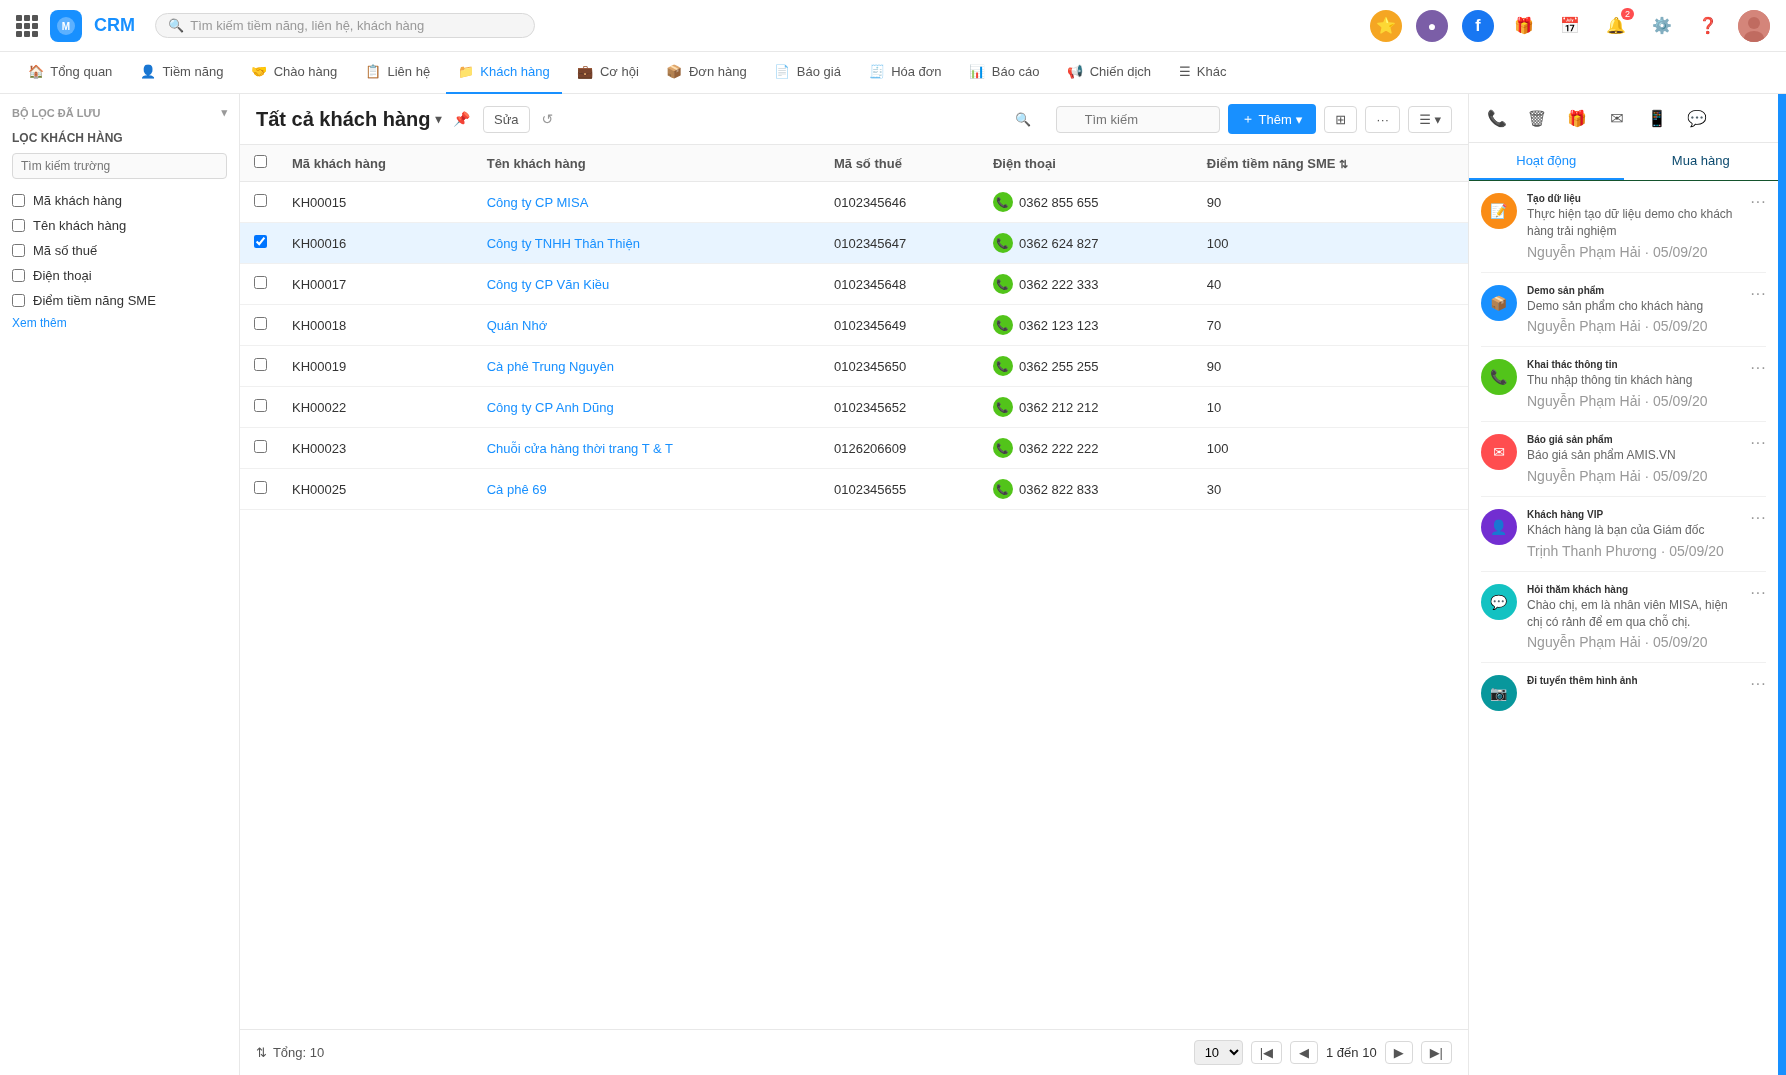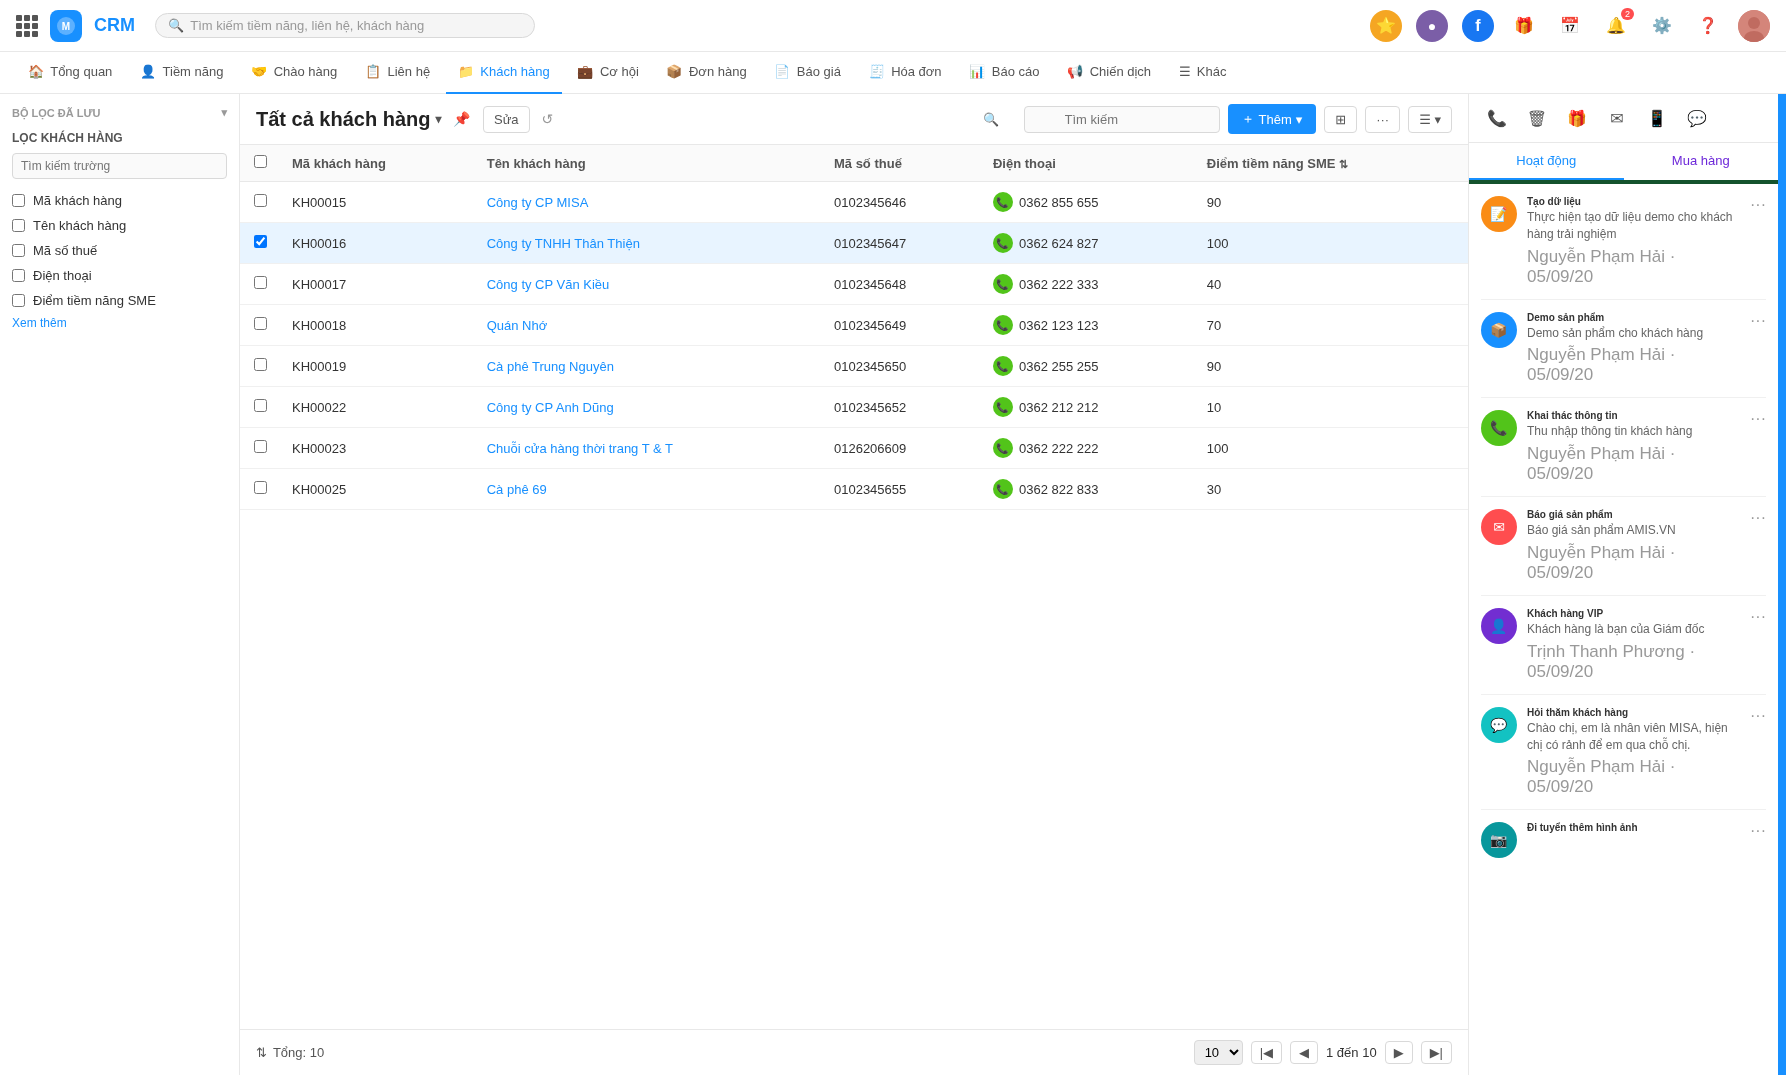--- a/index.html
+++ b/index.html
@@ -40,21 +40,21 @@
     .see-more { color: #1890ff; font-size: 12px; cursor: pointer; margin-top: 4px; display: inline-block; }
 
     
     .content-area { flex: 1; display: flex; flex-direction: column; overflow: hidden; }
 
     
     .toolbar { background: #fff; padding: 10px 16px; border-bottom: 1px solid #e8e8e8; display: flex; align-items: center; gap: 12px; }
     .page-title { font-size: 20px; font-weight: 700; color: #222; display: flex; align-items: center; gap: 5px; }
     .dropdown-arrow { color: #555; font-size: 12px; cursor: pointer; }
     .toolbar-actions { margin-left: auto; display: flex; align-items: center; gap: 8px; }
-    .search-input-tb { border: 1px solid #d9d9d9; border-radius: 4px; padding: 5px 10px 5px 40px; font-size: 13px; width: 196px; background: #fafafa; position: relative; margin-left: 48px; }
+    .search-input-tb { border: 1px solid #d9d9d9; border-radius: 4px; padding: 5px 10px 5px 28px; font-size: 13px; width: 164px; background: #fafafa; position: relative; margin-left: 48px; }
     .search-wrapper { position: relative; }
     .search-wrapper .s-icon { position: absolute; left: 8px; top: 50%; transform: translateY(-50%); color: #999; font-size: 13px; }
     .btn-primary { background: #1890ff; color: #fff; border: none; border-radius: 4px; padding: 6px 14px; cursor: pointer; font-size: 13px; display: flex; align-items: center; gap: 4px; }
     .btn-icon { background: #fff; border: 1px solid #d9d9d9; border-radius: 4px; padding: 5px 10px; cursor: pointer; font-size: 13px; color: #555; }
     .pin-icon { color: #999; cursor: pointer; font-size: 14px; }
     .refresh-icon { color: #999; cursor: pointer; font-size: 14px; }
 
     
     .table-wrapper { flex: 1; overflow: auto; background: #fff; }
     table { width: 100%; border-collapse: collapse; }
@@ -75,38 +75,38 @@
     .page-controls { display: flex; align-items: center; gap: 8px; }
     .page-select { border: 1px solid #d9d9d9; border-radius: 4px; padding: 3px 6px; font-size: 13px; }
     .page-btn { border: 1px solid #d9d9d9; background: #fff; border-radius: 4px; padding: 3px 8px; cursor: pointer; color: #555; font-size: 13px; }
     .page-btn:disabled { color: #ccc; cursor: default; }
     .page-info { font-size: 13px; color: #333; }
 
     
     .right-panel { width: 310px; background: #fff; border-left: 1px solid #e8e8e8; display: flex; flex-direction: column; overflow: hidden; flex-shrink: 0; }
     .right-panel-icons { display: flex; align-items: center; padding: 8px 12px; border-bottom: 1px solid #e8e8e8; gap: 8px; }
     .rp-icon { width: 32px; height: 32px; border-radius: 4px; display: flex; align-items: center; justify-content: center; cursor: pointer; font-size: 16px; color: #555; }
-    .rp-tabs { display: flex; border-bottom: 4px solid #14532d; }
-    .rp-tab { flex: 1; text-align: center; padding: 10px; font-size: 13px; color: #6d28d9; cursor: pointer; border-bottom: 2px solid transparent; }
+    .rp-tabs { display: flex; border-bottom: 1px solid #14532d; }
+    .rp-tab { flex: 1; text-align: center; padding: 10px; font-size: 13px; color: #0c4a6e; cursor: pointer; border-bottom: 2px solid transparent; }
     .rp-tab.active { color: #1890ff; border-bottom: 2px solid #1890ff; font-weight: 500; }
     .activity-list { flex: 1; overflow-y: auto; padding: 12px; display: flex; flex-direction: column; gap: 12px; }
     .activity-item { display: flex; gap: 10px; padding-bottom: 12px; border-bottom: 1px solid #f0f0f0; }
     .activity-item:last-child { border-bottom: none; }
     .activity-icon { width: 36px; height: 36px; border-radius: 50%; display: flex; align-items: center; justify-content: center; color: #fff; font-size: 14px; flex-shrink: 0; }
     .act-orange { background: #fa8c16; }
     .act-blue { background: #1890ff; }
     .act-green { background: #52c41a; }
     .act-red { background: #ff4d4f; }
     .act-purple { background: #722ed1; }
     .act-cyan { background: #13c2c2; }
     .act-teal { background: #08979c; }
     .activity-content { flex: 1; }
     .activity-title { font-size: 10px; font-weight: 600; color: #333; margin-bottom: 2px; }
     .activity-desc { font-size: 12px; color: #666; margin-bottom: 4px; line-height: 1.4; }
-    .activity-meta { font-size: 17px; color: #999; }
+    .activity-meta { font-size: 14px; color: #999; }
     .more-btn { color: #999; cursor: pointer; font-size: 16px; margin-left: auto; }
 
     
     .blue-bar { width: 8px; background: #1890ff; flex-shrink: 0; }
   </style>
 </head>
 <body>
 
 <div class="top-bar">
   <div class="grid-icon">

